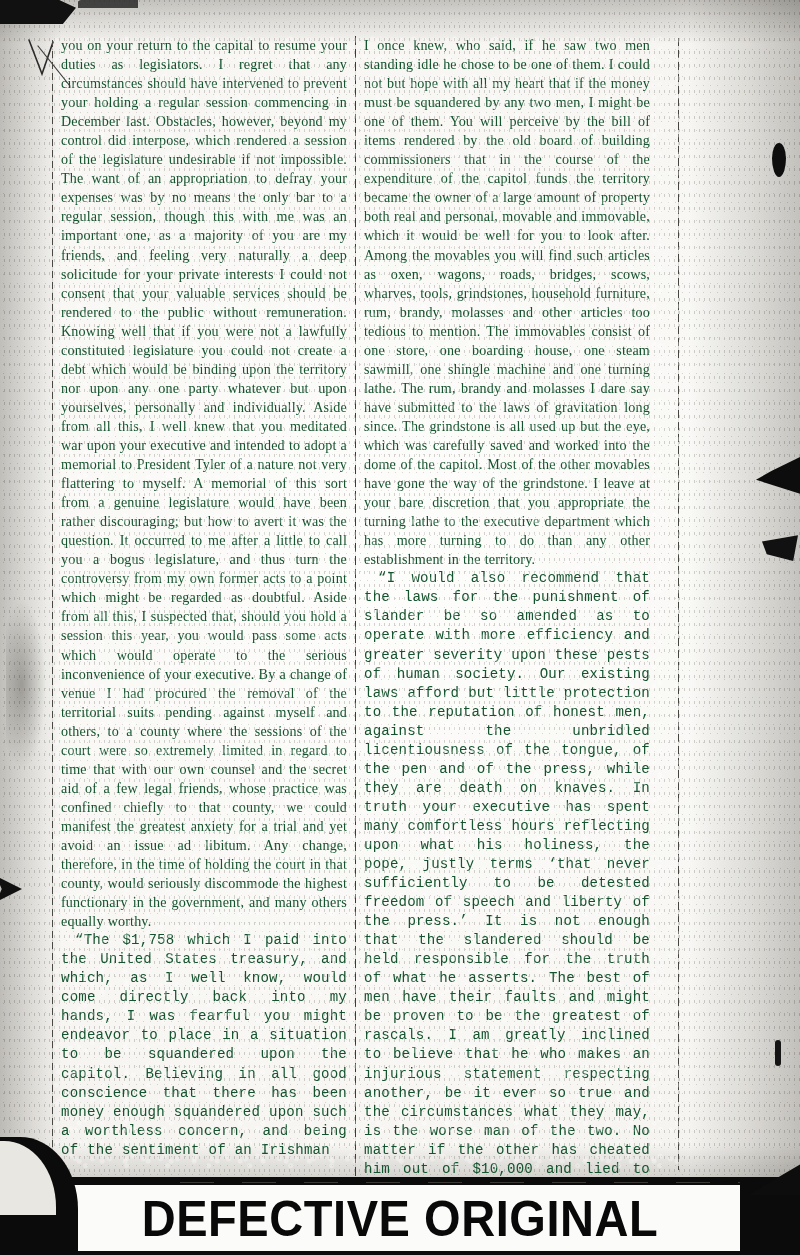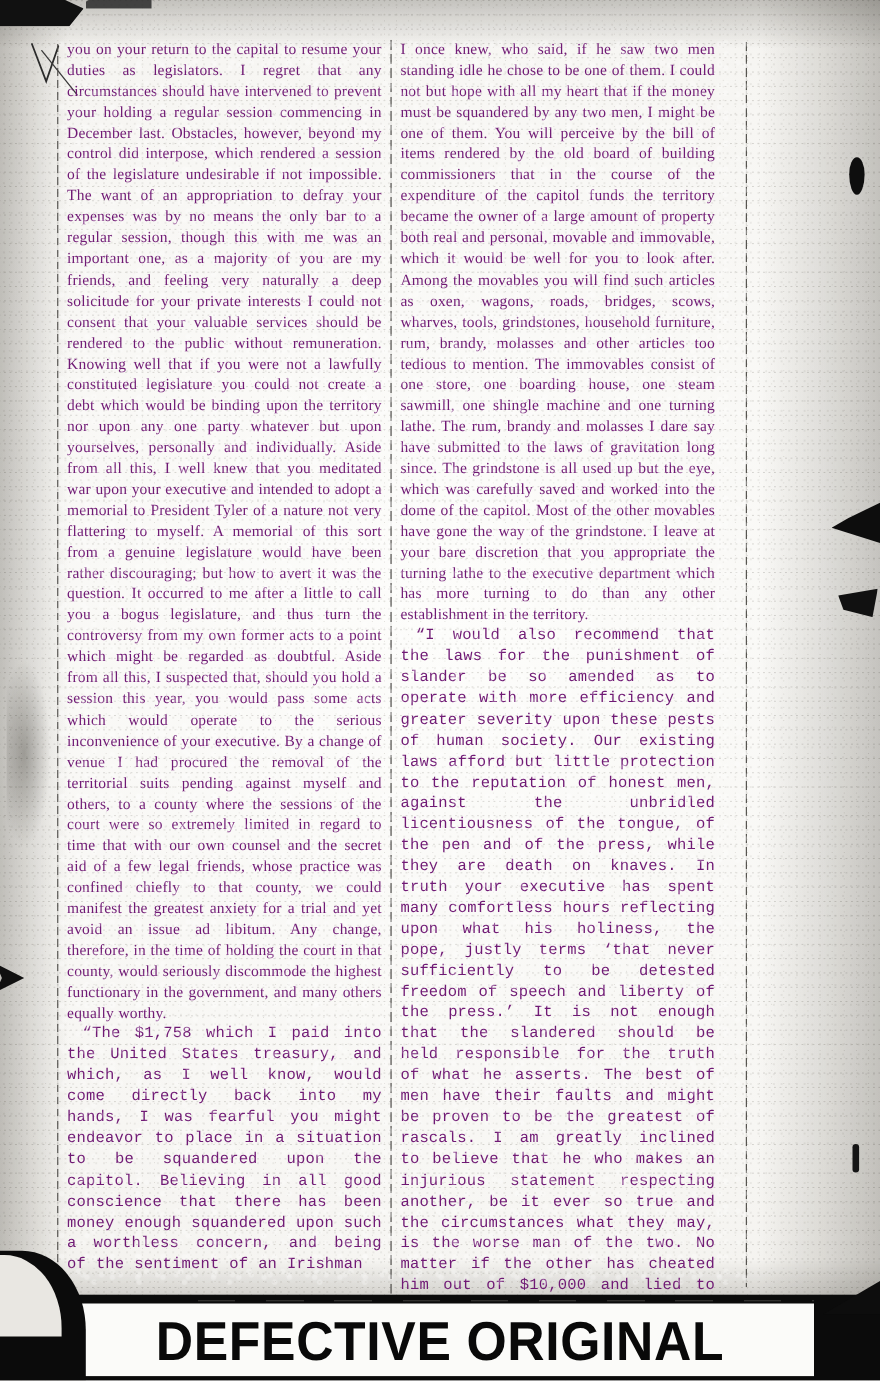--- a/index.html
+++ b/index.html
@@ -170,21 +170,21 @@
   }
   .col.right { }
 
   .col p {
     margin: 0;
     font-family: "Liberation Serif", serif;
     font-size: 14.1px;
     line-height: 19.05px;
     text-align: justify;
     text-justify: inter-word;
-    color: #701a75;
+    color: #14532d;
     hyphens: manual;
     -webkit-hyphens: manual;
     letter-spacing: .012em;
     word-spacing: .02em;
   }
   .col p.indent { text-indent: 14px; font-family: Liberation Mono, monospace; }
 
   
   .inkwrap {
     position: absolute;

